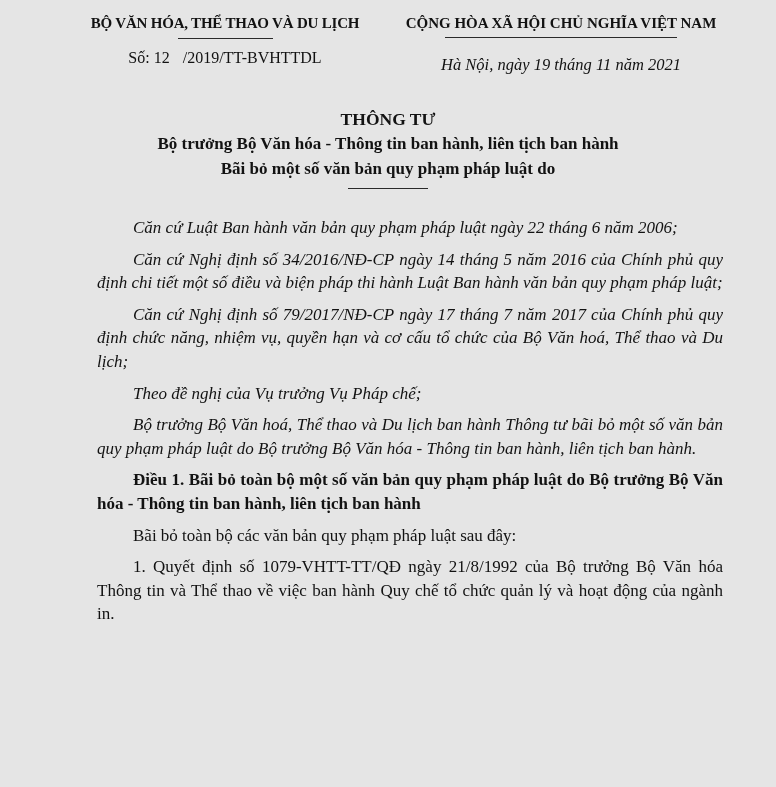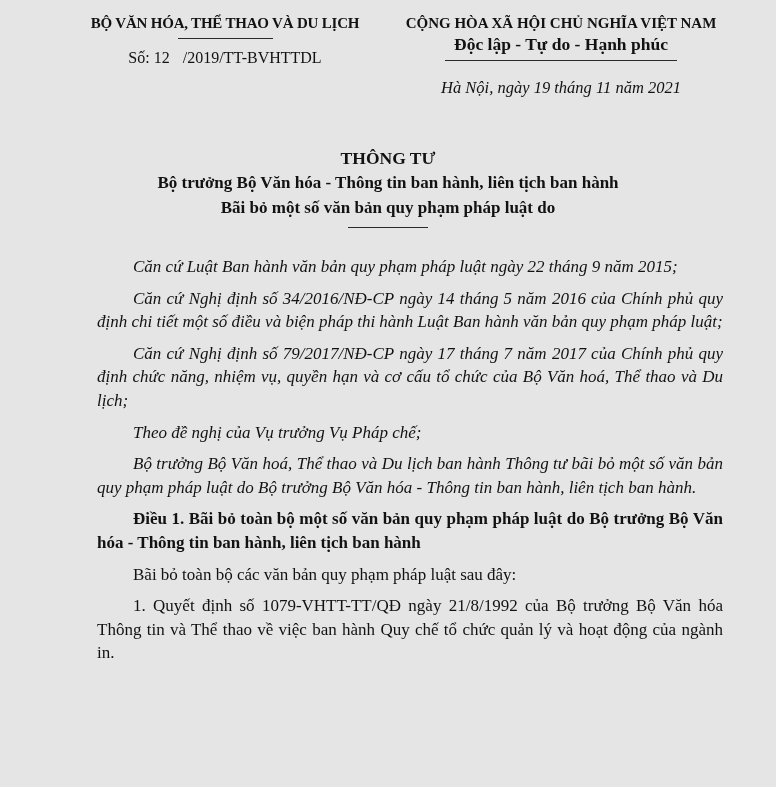--- a/index.html
+++ b/index.html
@@ -73,21 +73,21 @@
     margin: 4px auto 0 auto;
   }
   .dateline {
     font-style: italic;
     font-size: 16.5px;
     margin-top: 17px;
     white-space: nowrap;
   }
   
   .title-block {
-    margin-top: 48px;
+    margin-top: 32px;
     text-align: center;
   }
   .doc-type {
     font-weight: bold;
     font-size: 17.5px;
     line-height: 24px;
   }
   .doc-subtitle {
     font-weight: bold;
     font-size: 17px;
@@ -121,35 +121,34 @@
   <div class="header">
     <div class="h-left">
       <div class="org">BỘ VĂN HÓA, THỂ THAO VÀ DU LỊCH</div>
       <div class="rule rule-left"></div>
       <div class="doc-no">
         <span>Số: 12</span><span class="suffix">/2019/TT-BVHTTDL</span>
       </div>
     </div>
     <div class="h-right">
       <div class="nation">CỘNG HÒA XÃ HỘI CHỦ NGHĨA VIỆT NAM</div>
-      <div class="motto">Độc lập - Tự do - Hạnh phúc</div>
       <div class="rule rule-right"></div>
       <div class="dateline">Hà Nội, ngày 19 tháng 11 năm 2021</div>
     </div>
   </div>
 
   <div class="title-block">
     <div class="doc-type">THÔNG TƯ</div>
     <div class="doc-subtitle">Bộ trưởng Bộ Văn hóa - Thông tin ban hành, liên tịch ban hành</div>
     <div class="doc-subtitle">Bãi bỏ một số văn bản quy phạm pháp luật do</div>
     <div class="rule rule-title"></div>
   </div>
 
   <div class="body-text">
-    <p class="para italic">Căn cứ Luật Ban hành văn bản quy phạm pháp luật ngày 22 tháng 9 năm 2015;</p>
+    <p class="para italic">Căn cứ Luật Ban hành văn bản quy phạm pháp luật ngày 22 tháng 6 năm 2006;</p>
     <p class="para italic">Căn cứ Nghị định số 34/2016/NĐ-CP ngày 14 tháng 5 năm 2016 của Chính phủ quy định chi tiết một số điều và biện pháp thi hành Luật Ban hành văn bản quy phạm pháp luật;</p>
     <p class="para italic">Căn cứ Nghị định số 79/2017/NĐ-CP ngày 17 tháng 7 năm 2017 của Chính phủ quy định chức năng, nhiệm vụ, quyền hạn và cơ cấu tổ chức của Bộ Văn hoá, Thể thao và Du lịch;</p>
     <p class="para italic">Theo đề nghị của Vụ trưởng Vụ Pháp chế;</p>
     <p class="para italic">Bộ trưởng Bộ Văn hoá, Thể thao và Du lịch ban hành Thông tư bãi bỏ một số văn bản quy phạm pháp luật do Bộ trưởng Bộ Văn hóa - Thông tin ban hành, liên tịch ban hành.</p>
     <p class="para bold">Điều 1. Bãi bỏ toàn bộ một số văn bản quy phạm pháp luật do Bộ trưởng Bộ Văn hóa - Thông tin ban hành, liên tịch ban hành</p>
     <p class="para">Bãi bỏ toàn bộ các văn bản quy phạm pháp luật sau đây:</p>
     <p class="para">1. Quyết định số 1079-VHTT-TT/QĐ ngày 21/8/1992 của Bộ trưởng Bộ Văn hóa Thông tin và Thể thao về việc ban hành Quy chế tổ chức quản lý và hoạt động của ngành in.</p>
   </div>
 
 </div>

